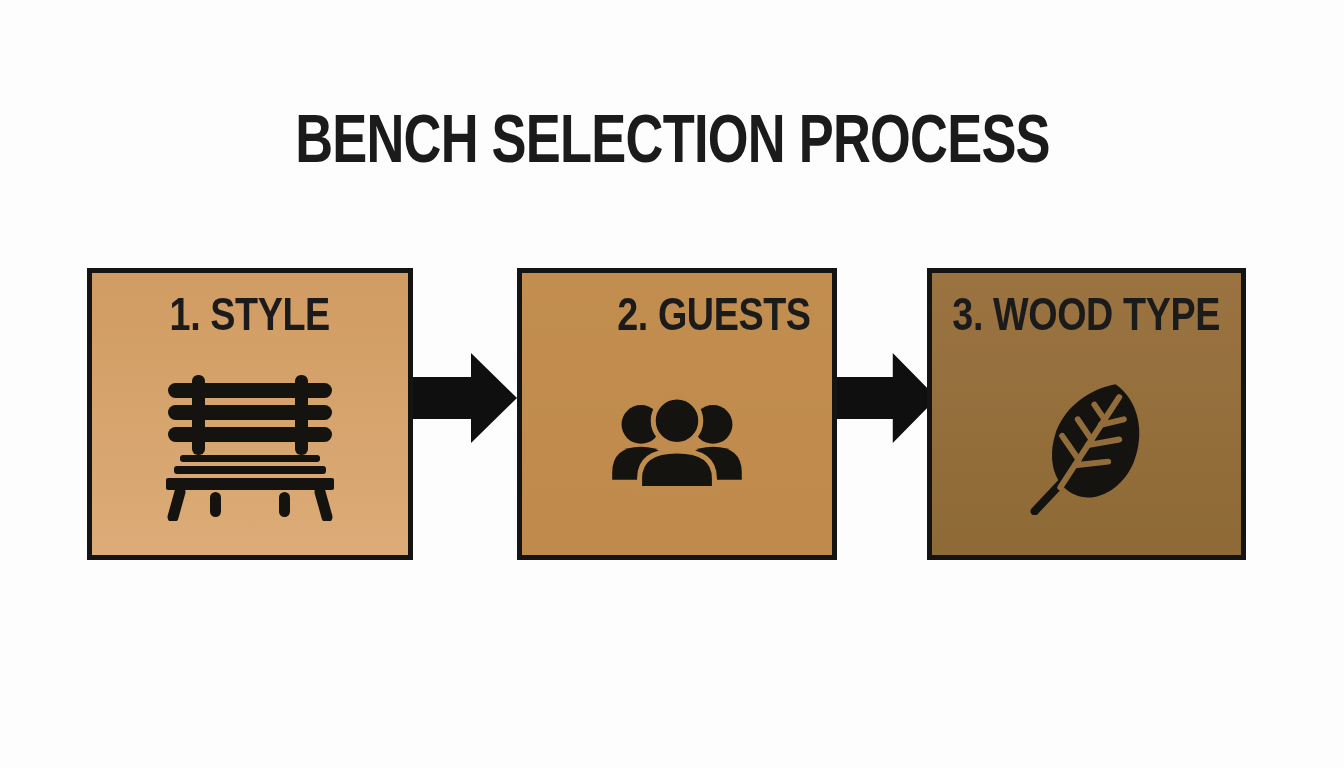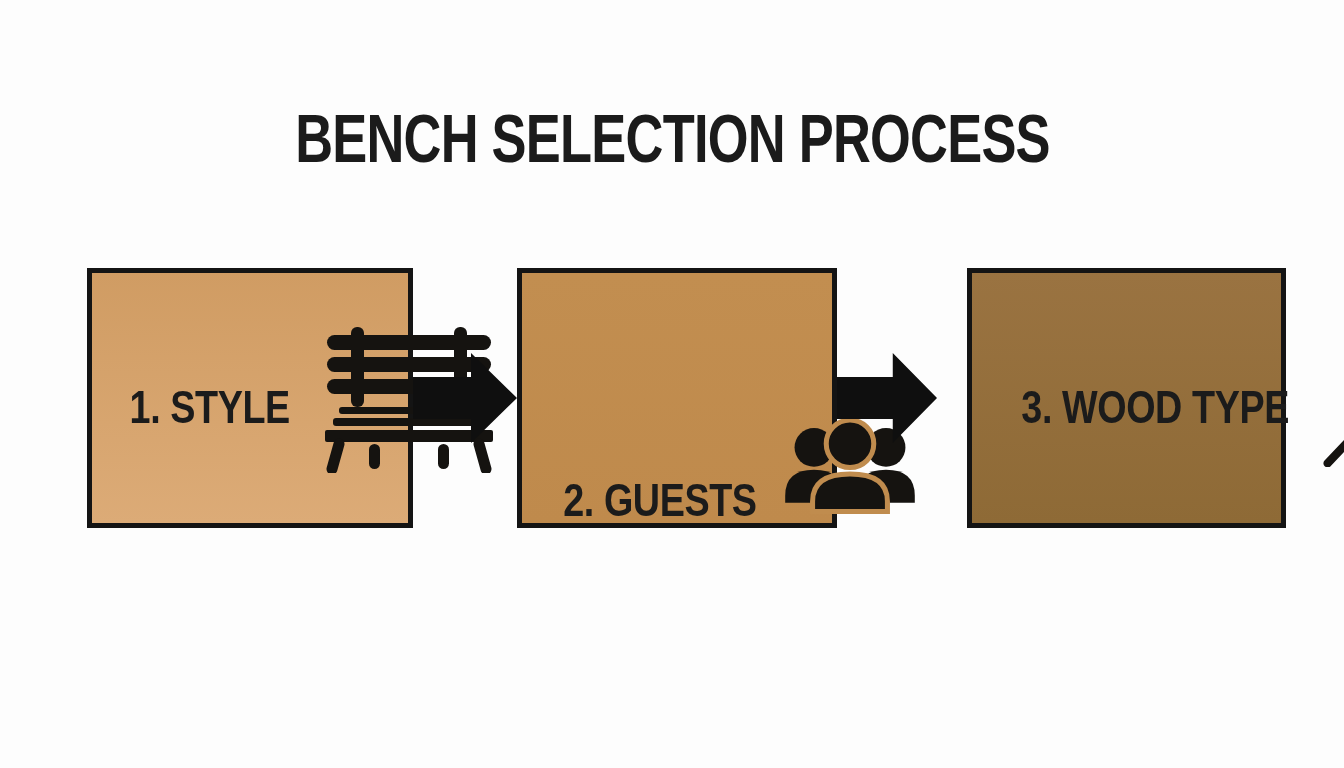--- a/index.html
+++ b/index.html
@@ -25,31 +25,30 @@
   }
   .title .squeeze{
     display:inline-block;
     transform:scaleX(0.76);
     transform-origin:center;
     letter-spacing:-1px;
   }
   .box{
     position:absolute;
     top:268px;
-    height:260px;
+    height:292px;
     border:5px solid var(--border,#141414);
     box-sizing:border-box;
     display:flex;
-    flex-direction:row;
+    flex-direction:column;
     align-items:center;
-    padding-left:20px;
   }
   .box.s0{left:87px;width:326px;background:linear-gradient(180deg,var(--s0-top,#d09c63),var(--s0-bottom,#dcab77));}
   .box.s1{left:517px;width:320px;background:linear-gradient(180deg,var(--s1-top,#c28e50),var(--s1-bottom,#bf8a4c));align-items:flex-end;}
-  .box.s2{left:967px;width:319px;background:linear-gradient(180deg,var(--s2-top,#9a7341),var(--s2-bottom,#8e6a36));}
+  .box.s2{left:927px;width:319px;background:linear-gradient(180deg,var(--s2-top,#9a7341),var(--s2-bottom,#8e6a36));}
   .box-label{
     margin-top:18px;
     font-weight:bold;
     font-size:46px;
     line-height:1;
     color:var(--text,#1b1b1b);
     white-space:nowrap;
     transform:scaleX(0.82);
     transform-origin:center;
     letter-spacing:-0.5px;

